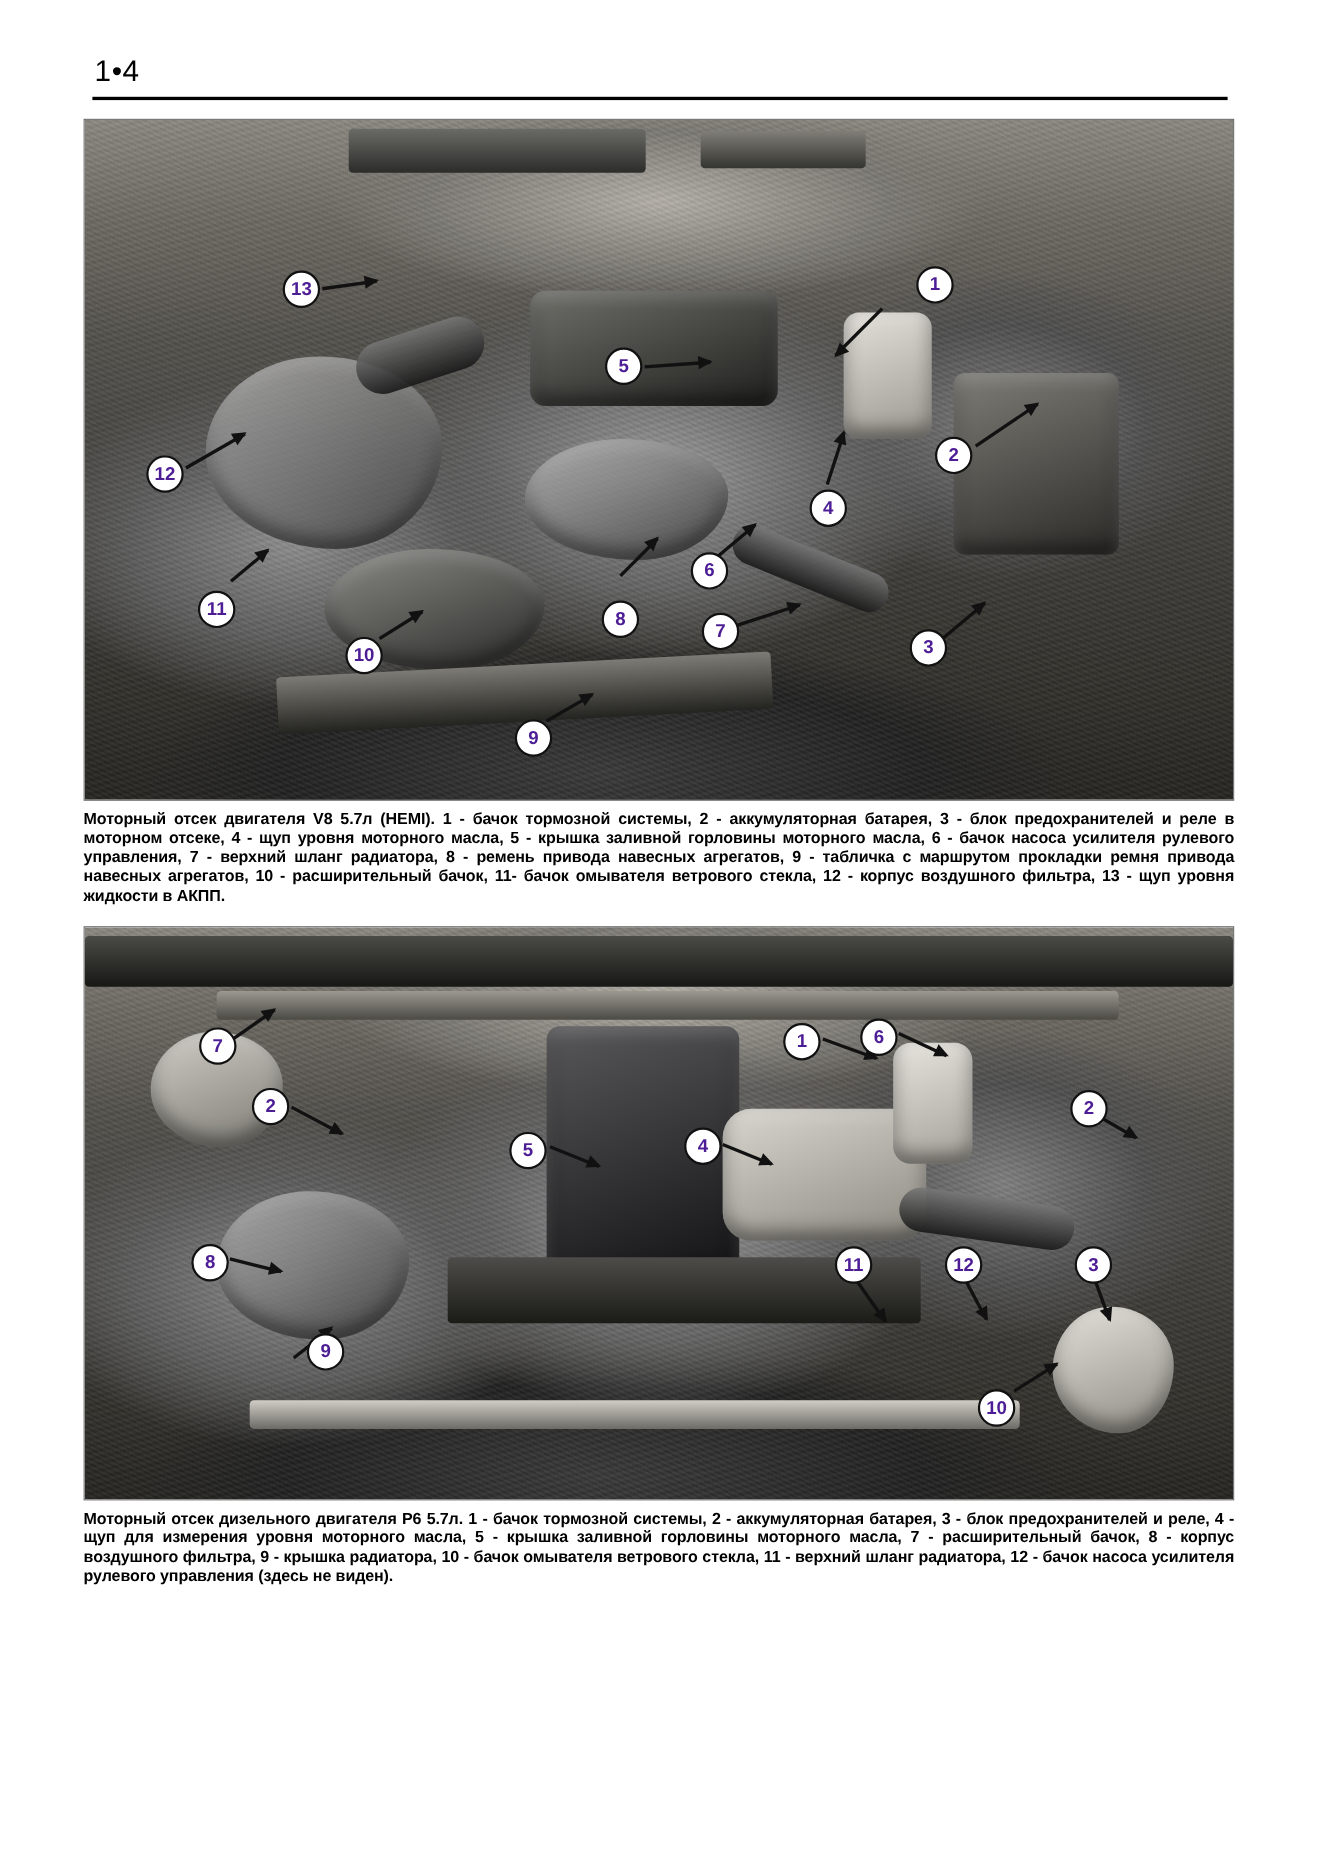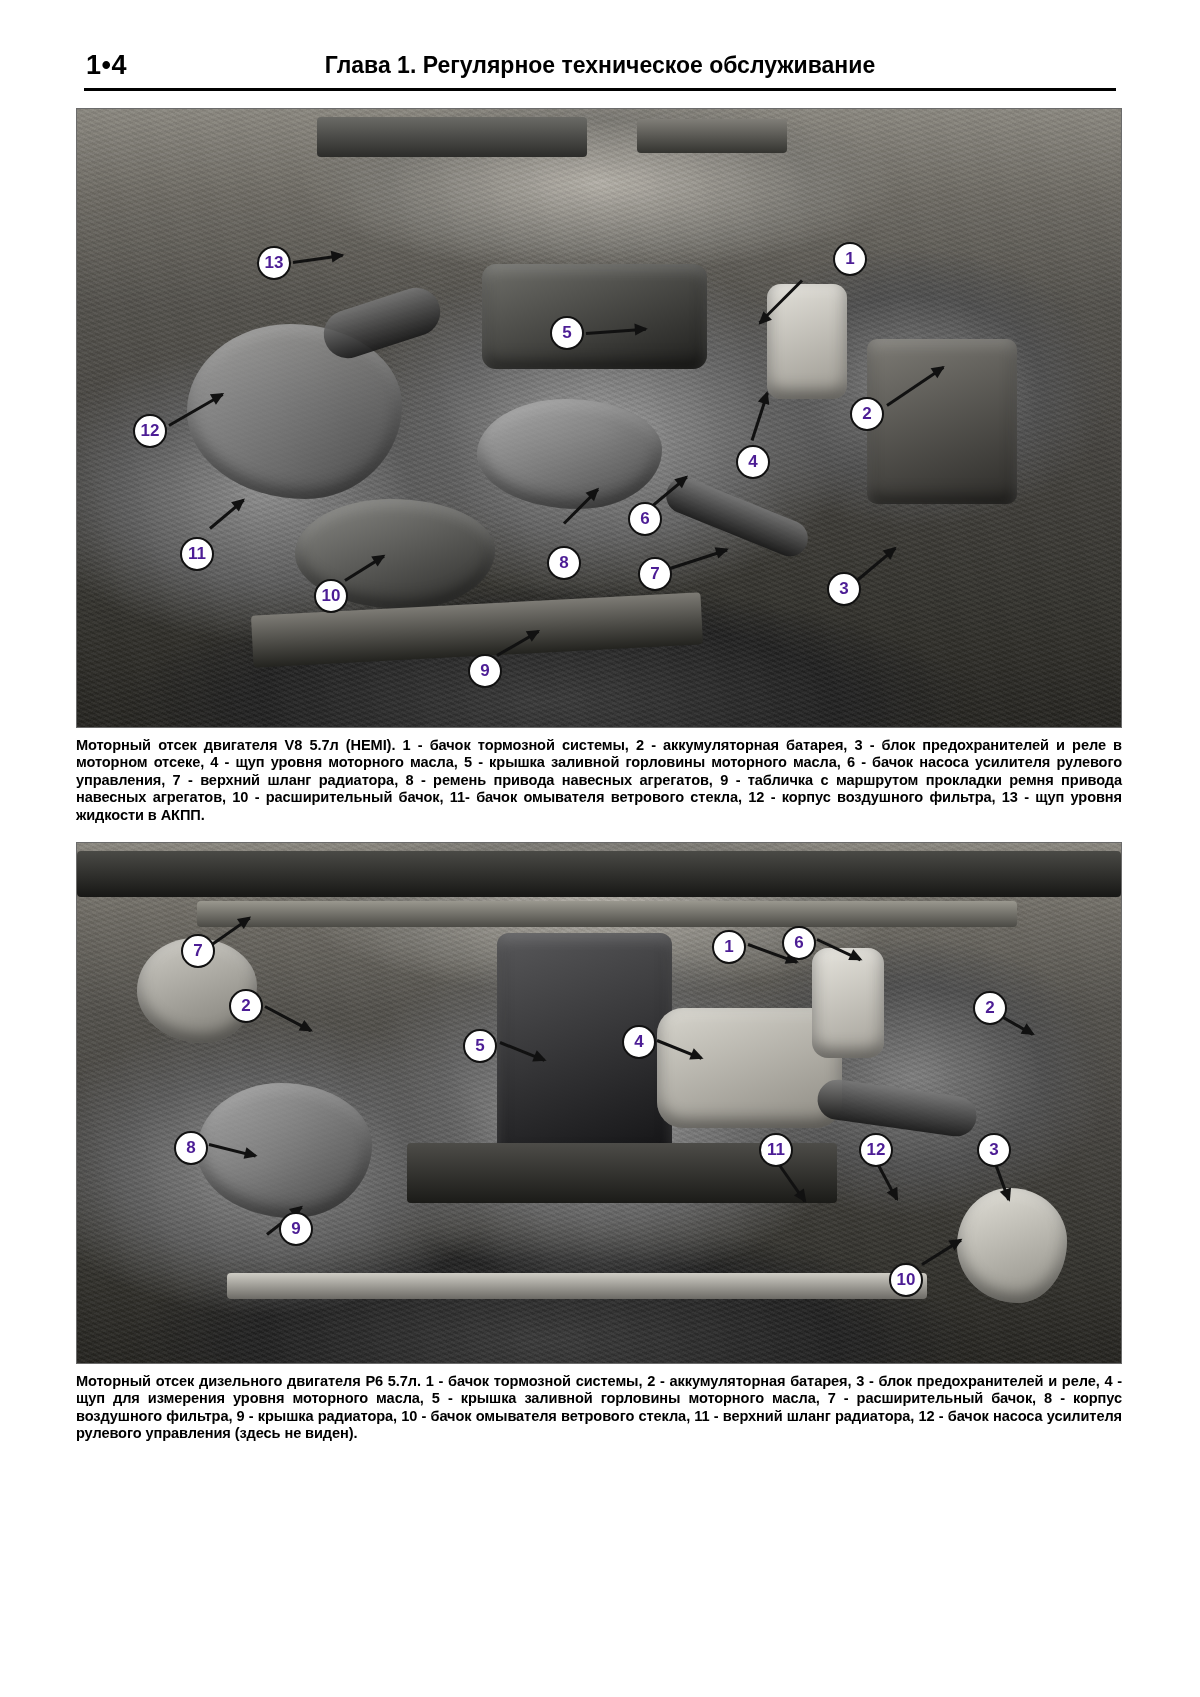--- a/index.html
+++ b/index.html
@@ -27,21 +27,21 @@
   .header {
     position: relative;
     height: 52px;
     margin-top: 48px;
   }
   .page-number {
     position: absolute;
     left: 10px;
     top: 2px;
     font-size: 27px;
-    font-weight: bold;
+    font-weight: normal;
     letter-spacing: 0.5px;
   }
   .chapter-title {
     position: absolute;
     left: 0;
     right: 0;
     top: 4px;
     text-align: center;
     font-size: 23px;
     font-weight: bold;
@@ -155,21 +155,20 @@
 
   .fig2-wrap { margin-top: 18px; }
 </style>
 </head>
 <body>
 
 <div class="page">
 
   <div class="header">
     <div class="page-number">1•4</div>
-    <div class="chapter-title">Глава 1. Регулярное техническое обслуживание</div>
     <div class="header-rule"></div>
   </div>
 
   <div class="figure">
     <div class="photo one">
       <div class="engine-bay"></div>
 
       <div class="bar" style="left:240px; top:8px; width:270px; height:40px; background:linear-gradient(180deg,#6a6a66,#2c2c2a);"></div>
       <div class="bar" style="left:560px; top:10px; width:150px; height:34px; background:linear-gradient(180deg,#807e78,#343430);"></div>
       <div class="blob" style="left:110px; top:215px; width:215px; height:175px;"></div>

